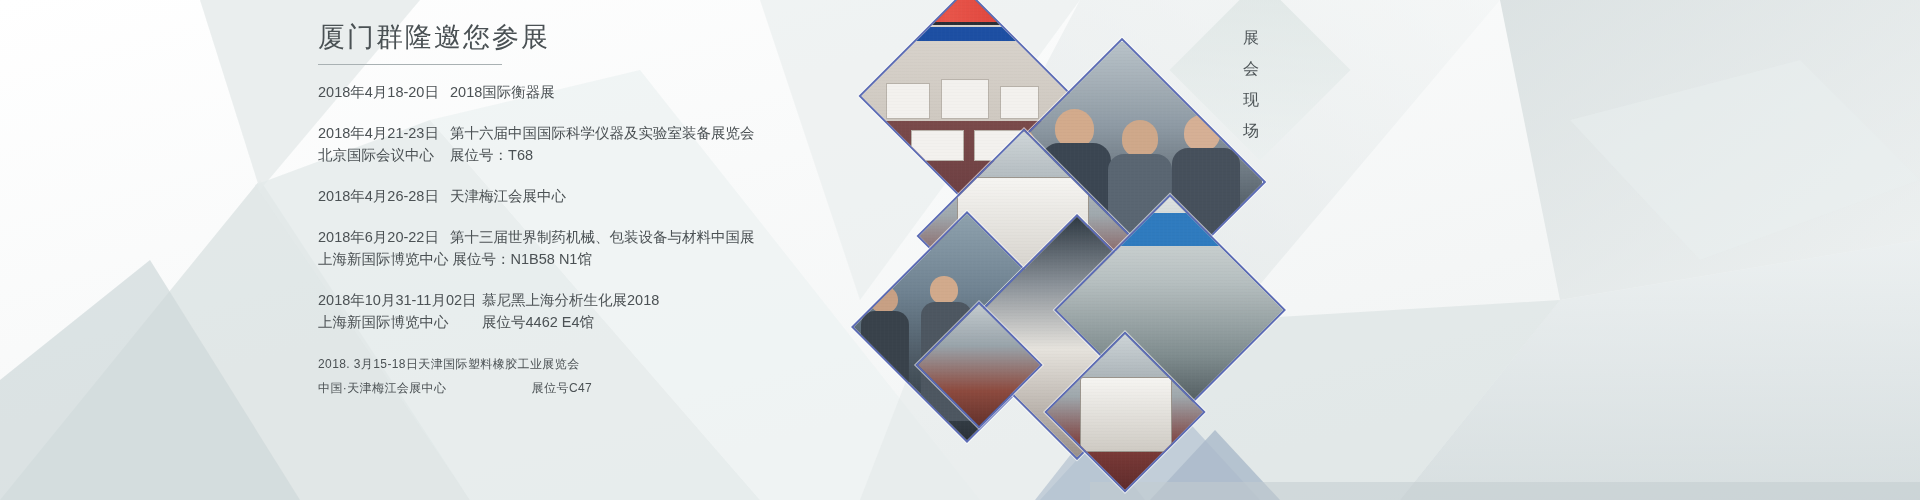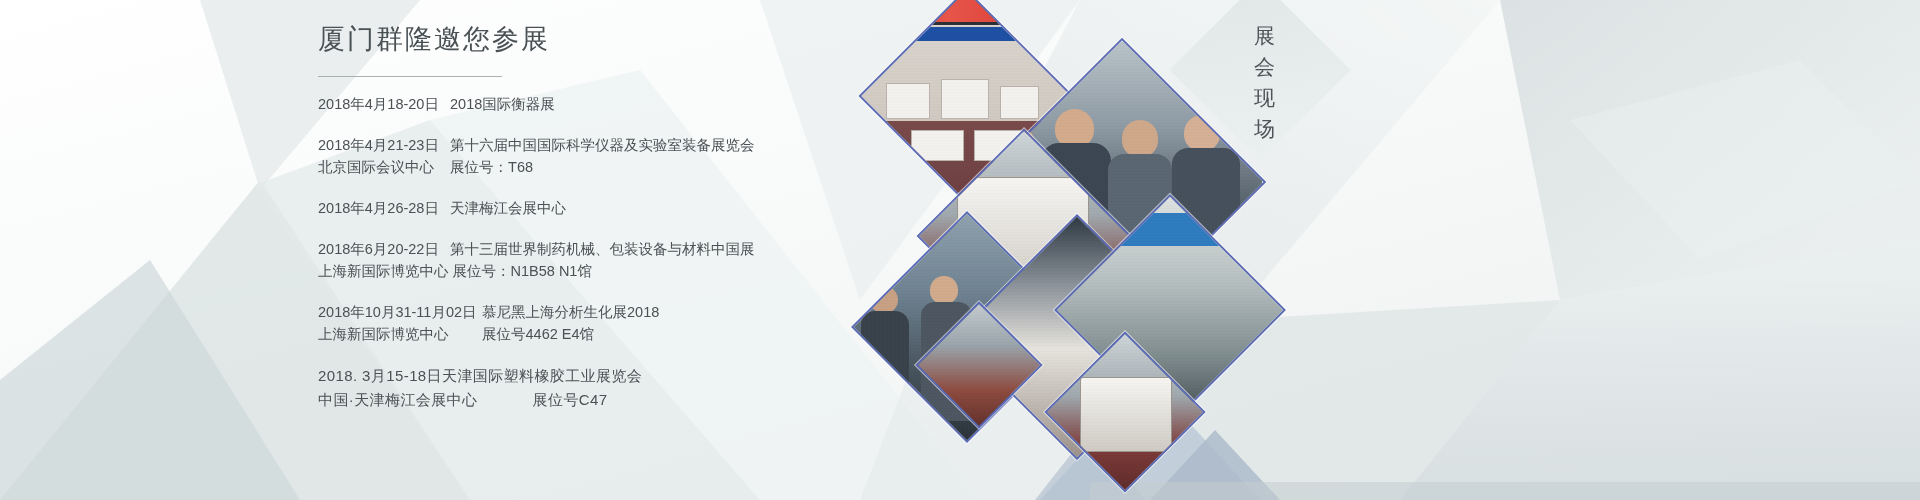--- a/index.html
+++ b/index.html
@@ -15,53 +15,53 @@
   }
   
   .facets{position:absolute;inset:0;width:1920px;height:500px;}
   
   .textcol{
     position:absolute;left:318px;top:18px;width:560px;height:470px;
     color:#3f4548;
   }
   .title{
     font-size:27px;letter-spacing:2px;color:#4a5154;
-    font-family:Liberation Sans, sans-serif;
-    margin:0 0 16px 0;line-height:42px;font-weight:400;
+    font-family:Liberation Mono, monospace;
+    margin:0 0 4px 0;line-height:42px;font-weight:400;
   }
   .title-rule{
     width:184px;height:1px;background:#a9b1b3;margin:2px 0 16px 0;
   }
   .event{margin-bottom:19px;}
   .row{
     font-size:14.5px;line-height:22px;color:#4b5154;white-space:nowrap;
     font-family:Liberation Sans, sans-serif;
   }
   .row .c1{display:inline-block;min-width:128px;}
   .row .c2{display:inline-block;}
-  .event.last .row{font-size:15px;line-height:24px;letter-spacing:.4px;}
+  .event.last .row{font-size:12px;line-height:24px;letter-spacing:.4px;}
   .event.last .row .c1{min-width:0;}
   
   .collage{position:absolute;left:830px;top:0;width:440px;height:500px;}
   .dia{
     position:absolute;width:148px;height:148px;
     transform:rotate(45deg);overflow:hidden;
     border:2px solid #5b6bb5;
     box-shadow:0 0 0 1px rgba(255,255,255,.6);
   }
   .dia > .inner{
     position:absolute;left:50%;top:50%;
     width:210px;height:210px;margin-left:-105px;margin-top:-105px;
     transform:rotate(-45deg);
   }
   .vlabel{
     position:absolute;left:1243px;top:22px;width:34px;
-    font-size:21px;line-height:31px;color:#4d5457;letter-spacing:2px;
-    font-family:Liberation Mono, monospace;
-    text-align:right;
+    font-size:16px;line-height:31px;color:#4d5457;letter-spacing:2px;
+    font-family:Liberation Sans, sans-serif;
+    text-align:left;
   }
   .vlabel span{display:block;}
   .vdiamond{
     position:absolute;left:1196px;top:6px;width:128px;height:128px;
     transform:rotate(45deg);
     background:linear-gradient(135deg,rgba(210,221,219,.55),rgba(232,239,238,.35));
   }
   
   .ph{position:absolute;inset:0;}
   .p1{background:

